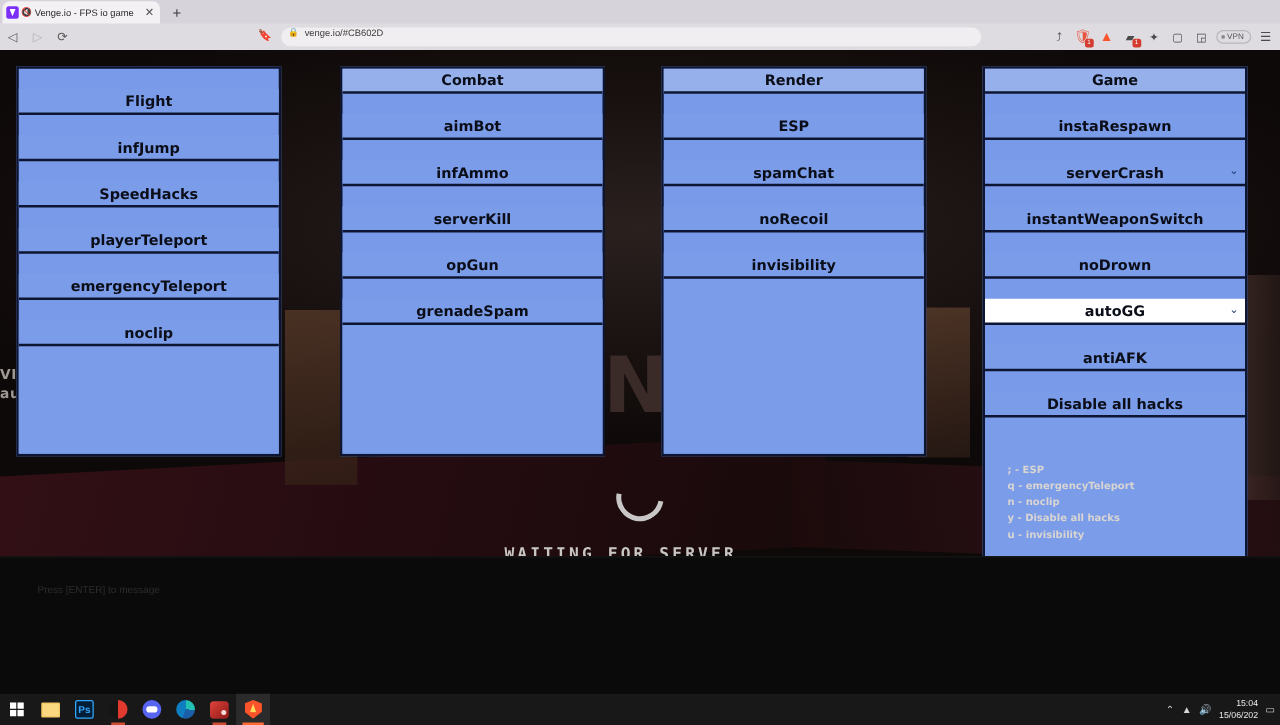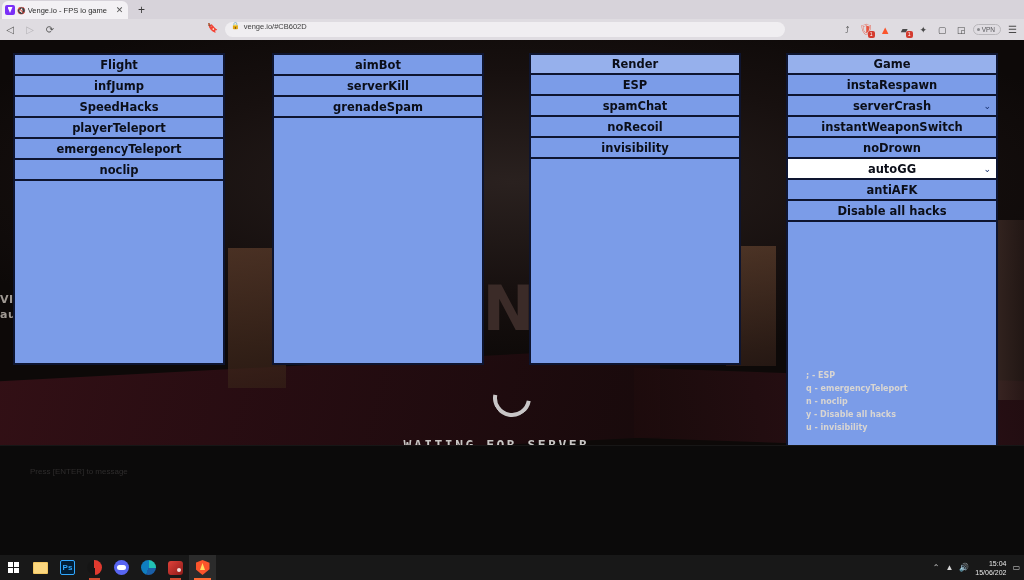--- a/index.html
+++ b/index.html
@@ -190,20 +190,21 @@
     font-size: 11.5px; color: #0b0e18;
   }
   .row {
     height: 21px; background: #7b9ce8;
     border-bottom: 2px solid #0e1530;
     display: flex; align-items: center; justify-content: center;
     position: relative;
     font-family: "DejaVu Sans", sans-serif; font-weight: bold;
     font-size: 11.5px; color: #0b0e18;
     cursor: pointer;
+    margin-top: 16px;
   }
   .row.selected { background: #ffffff; }
   .chev {
     position: absolute; right: 5px; top: 50%; transform: translateY(-55%);
     font-size: 9px; color: #17306e; font-weight: normal;
   }
   .panel-filler { flex: 1 1 auto; background: #7b9ce8; }
 
   
   .keybinds {
@@ -400,25 +401,32 @@
     <div class="row">
       <span>emergencyTeleport</span>
     </div>
     <div class="row">
       <span>noclip</span>
     </div>
     <div class="panel-filler"></div>
   </div>
 
   <div class="panel p2">
+    <div class="panel-header">Combat</div>
     <div class="row">
       <span>aimBot</span>
     </div>
     <div class="row">
+      <span>infAmmo</span>
+    </div>
+    <div class="row">
       <span>serverKill</span>
+    </div>
+    <div class="row">
+      <span>opGun</span>
     </div>
     <div class="row">
       <span>grenadeSpam</span>
     </div>
     <div class="panel-filler"></div>
   </div>
 
   <div class="panel p3">
     <div class="panel-header">Render</div>
     <div class="row">

